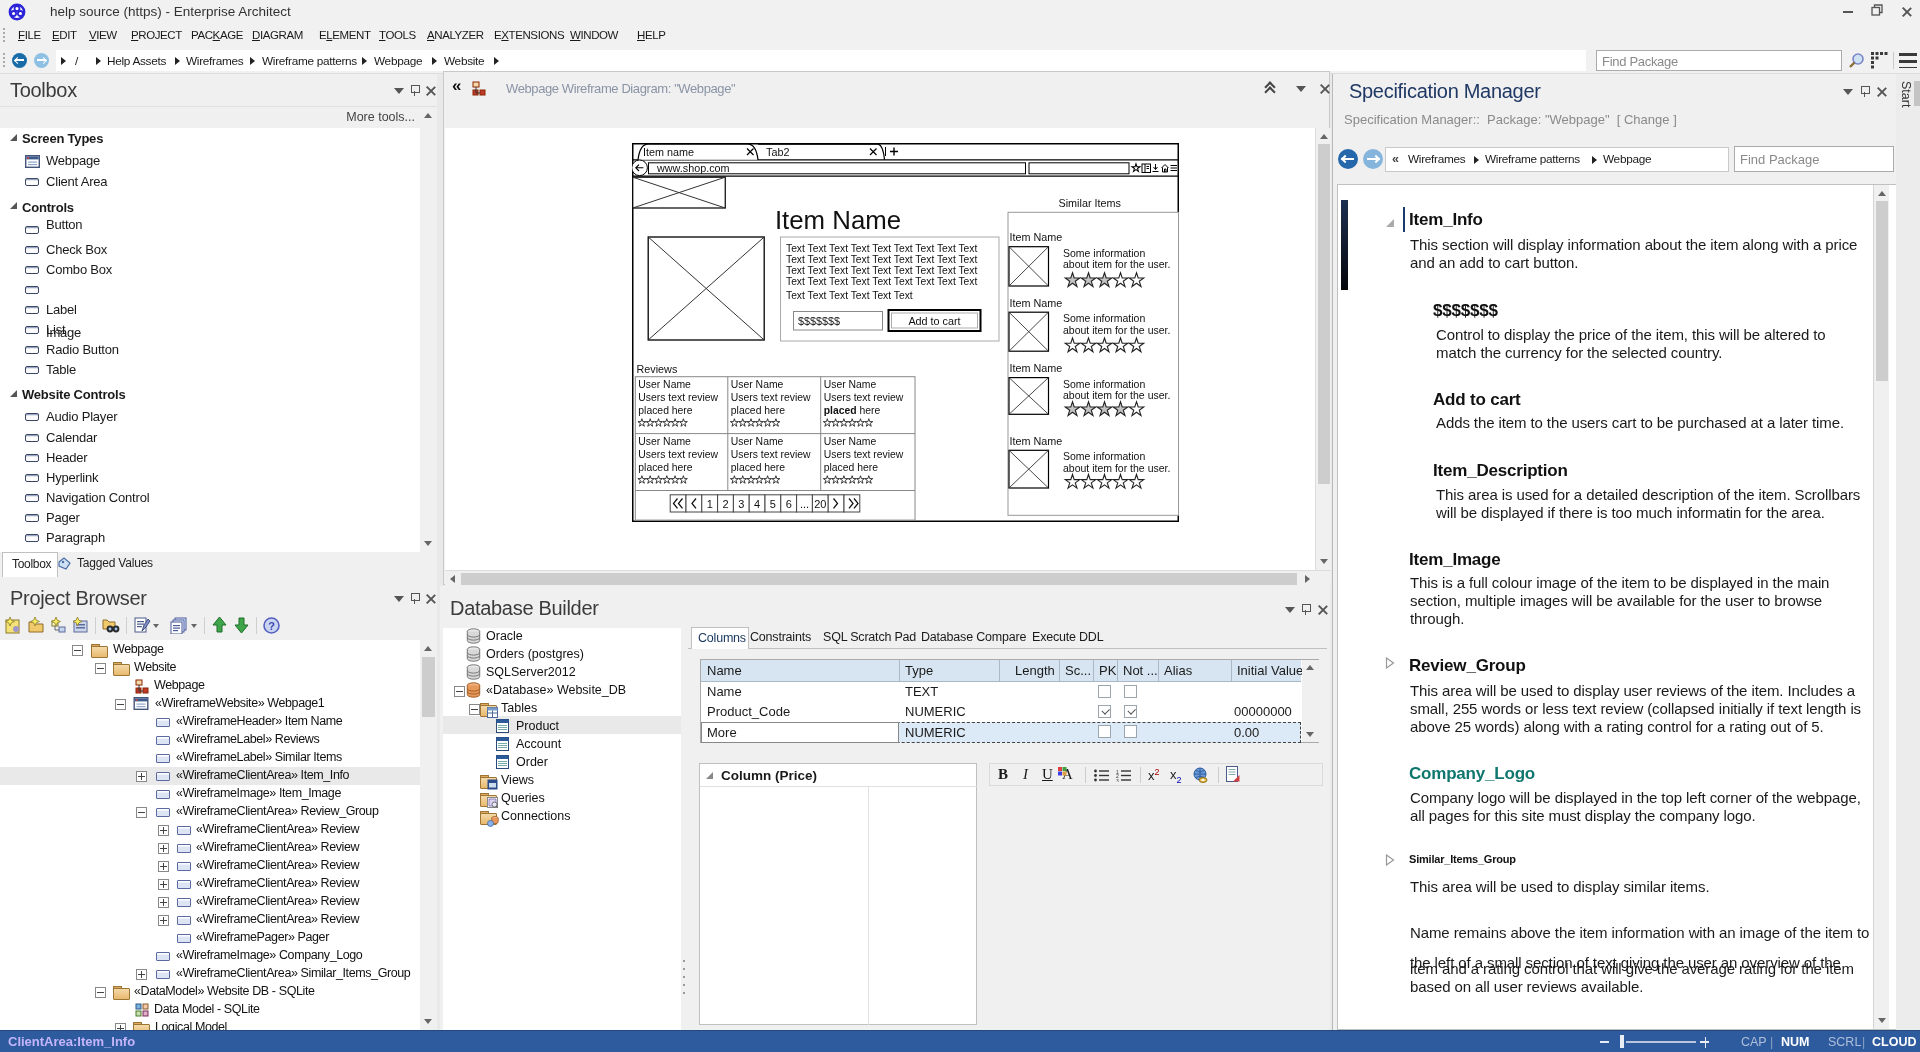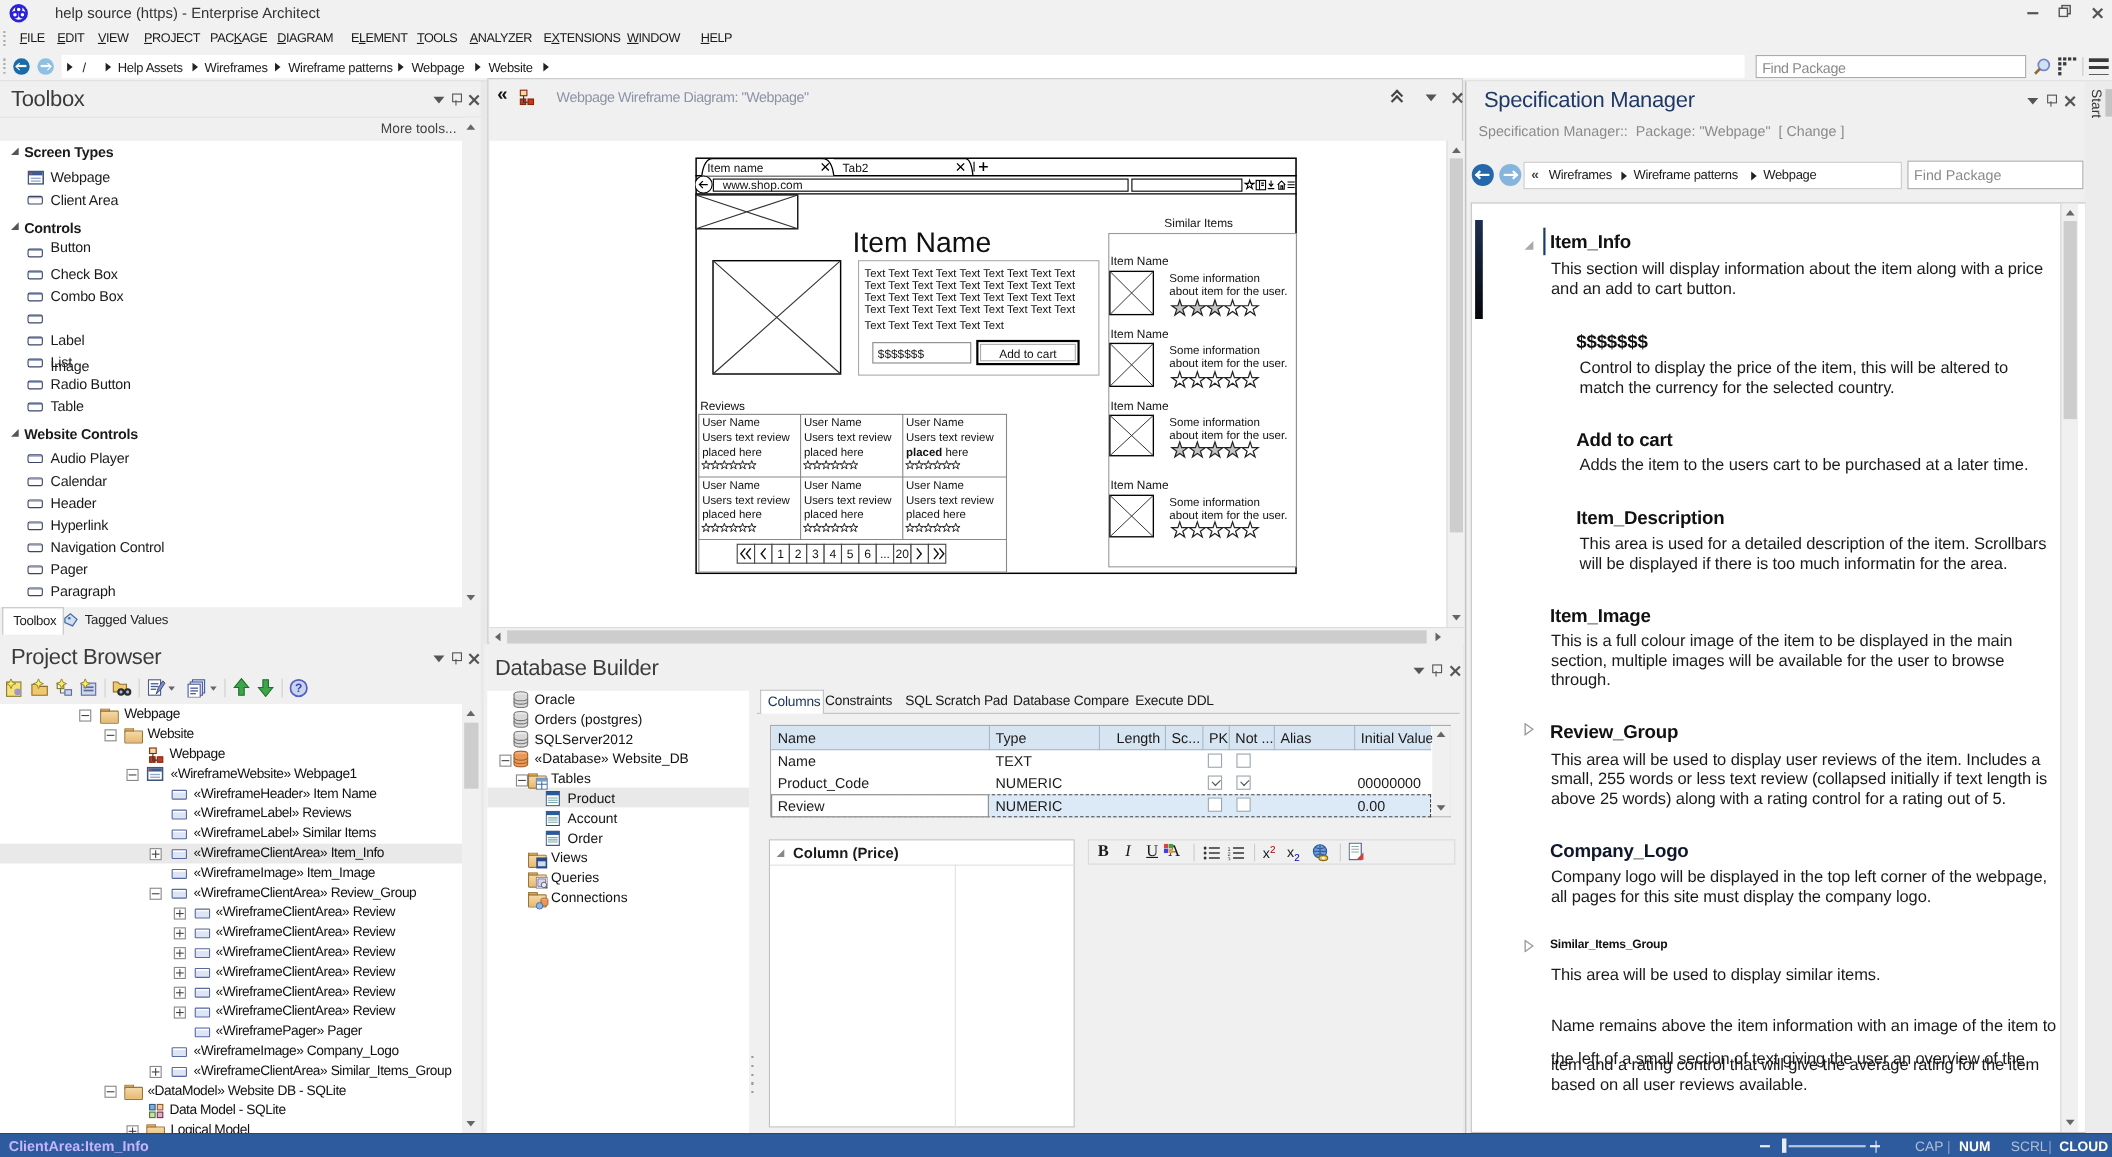--- a/index.html
+++ b/index.html
@@ -750,21 +750,21 @@
     </div>
     <div class="abs" style="left:0;top:42px;width:600px;height:20px;">
       <div class="t" style="left:6px;top:2px;">Product_Code</div>
         <div class="t" style="left:204px;top:2px;">NUMERIC</div>
       <div class="chk on" style="left:397px;top:3px;"></div>
         <div class="chk on" style="left:423px;top:3px;"></div>
       <div class="t" style="left:533px;top:2px;">00000000</div>
     </div>
     <div class="abs" style="left:0;top:62px;width:600px;height:21px;background:#dce9f6;outline:1px dashed #444;outline-offset:-1px;">
       <div class="abs" style="left:0;top:0;width:198px;height:21px;background:#fff;border:1px solid #888;"></div>
-      <div class="t" style="left:6px;top:3px;">Review</div>
+      <div class="t" style="left:6px;top:3px;">More</div>
         <div class="t" style="left:204px;top:3px;">NUMERIC</div>
       <div class="chk" style="left:397px;top:3px;"></div>
         <div class="chk" style="left:423px;top:3px;"></div>
       <div class="t" style="left:533px;top:3px;">0.00</div>
     </div>
     <div class="abs sb" style="left:601px;top:0;width:17px;height:82px;">
       <div class="tri-up" style="left:4px;top:5px;"></div>
       <div class="tri-dn" style="left:4px;bottom:5px;"></div>
     </div>
   </div>
@@ -871,21 +871,21 @@
     <div class="t" style="left:72px;top:389px;font-size:15px;letter-spacing:-0.1px;">This is a full colour image of the item to be displayed in the main</div>
     <div class="t" style="left:72px;top:407px;font-size:15px;letter-spacing:-0.1px;">section, multiple images will be available for the user to browse</div>
     <div class="t" style="left:72px;top:425px;font-size:15px;letter-spacing:-0.1px;">through.</div>
     <svg class="abs" style="left:47px;top:472px;" width="10" height="12" viewBox="0 0 10 12">
         <path d="M1.5 1 L8.5 6 L1.5 11 Z" fill="#fff" stroke="#999" stroke-width="1.2"></path>
       </svg>
     <div class="t b" style="left:71px;top:471px;font-size:17px;letter-spacing:-0.2px;color:#111;">Review_Group</div>
     <div class="t" style="left:72px;top:496.5px;font-size:15px;letter-spacing:-0.1px;">This area will be used to display user reviews of the item. Includes a</div>
     <div class="t" style="left:72px;top:514.5px;font-size:15px;letter-spacing:-0.1px;">small, 255 words or less text review (collapsed initially if text length is</div>
     <div class="t" style="left:72px;top:532.5px;font-size:15px;letter-spacing:-0.1px;">above 25 words) along with a rating control for a rating out of 5.</div>
-    <div class="t b" style="left:71px;top:579px;font-size:17px;letter-spacing:-0.2px;color:#0f172a;">Company_Logo</div>
+    <div class="t b" style="left:71px;top:579px;font-size:17px;letter-spacing:-0.2px;color:#0f766e;">Company_Logo</div>
     <div class="t" style="left:72px;top:603.5px;font-size:15px;letter-spacing:-0.1px;">Company logo will be displayed in the top left corner of the webpage,</div>
     <div class="t" style="left:72px;top:621.5px;font-size:15px;letter-spacing:-0.1px;">all pages for this site must display the company logo.</div>
     <svg class="abs" style="left:47px;top:669px;" width="10" height="12" viewBox="0 0 10 12">
         <path d="M1.5 1 L8.5 6 L1.5 11 Z" fill="#fff" stroke="#999" stroke-width="1.2"></path>
       </svg>
     <div class="t b" style="left:71px;top:668px;font-size:11px;letter-spacing:-0.2px;color:#111;">Similar_Items_Group</div>
     <div class="t" style="left:72px;top:693px;font-size:15px;letter-spacing:-0.1px;">This area will be used to display similar items.</div>
     <div class="t" style="left:72px;top:738.5px;font-size:15px;letter-spacing:-0.1px;">Name remains above the item information with an image of the item to</div>
     <div class="t" style="left:72px;top:769px;font-size:15px;letter-spacing:-0.1px;">the left of a small section of text giving the user an overview of the</div>
     <div class="t" style="left:72px;top:774.5px;font-size:15px;letter-spacing:-0.1px;">item and a rating control that will give the average rating for the item</div>

